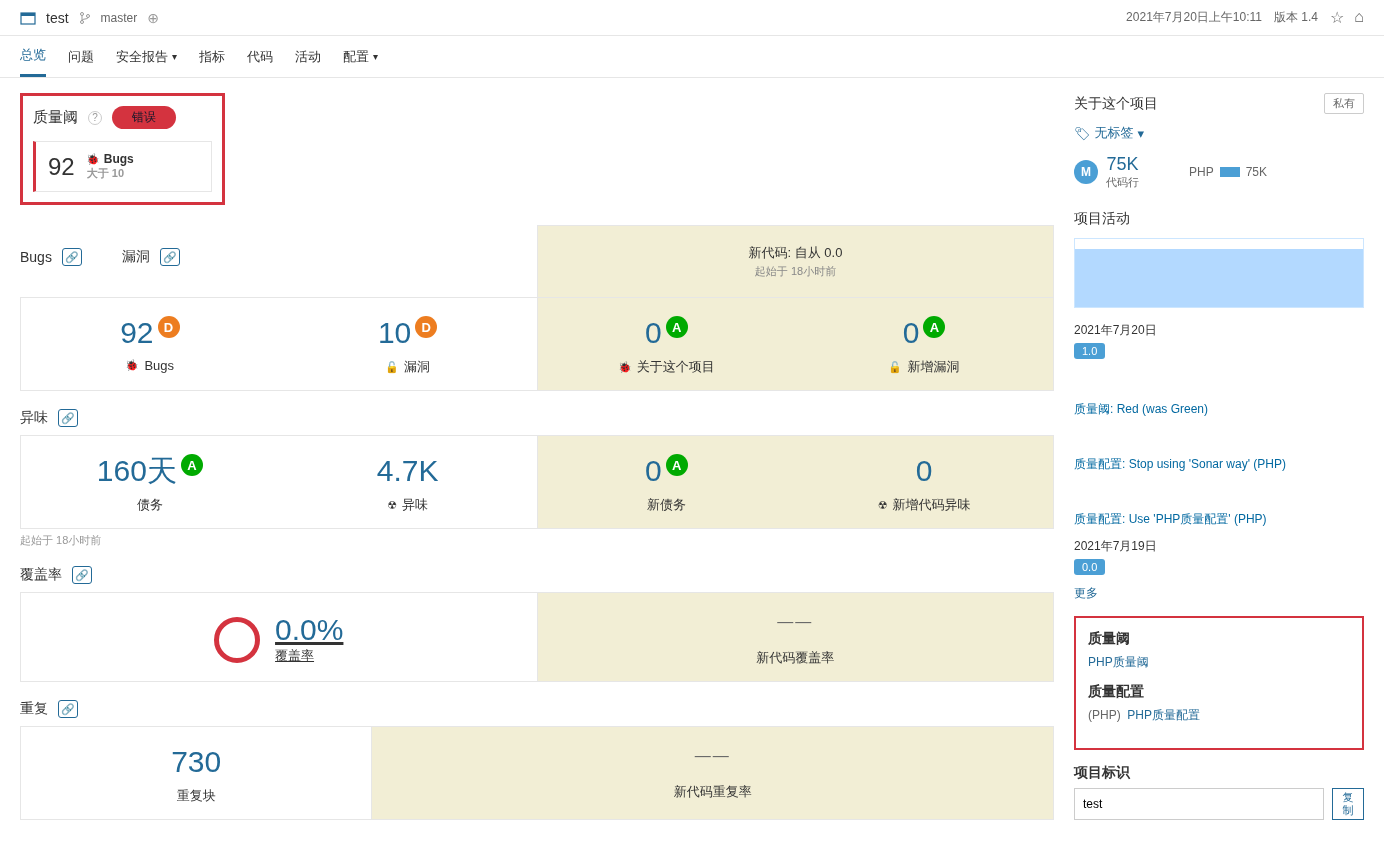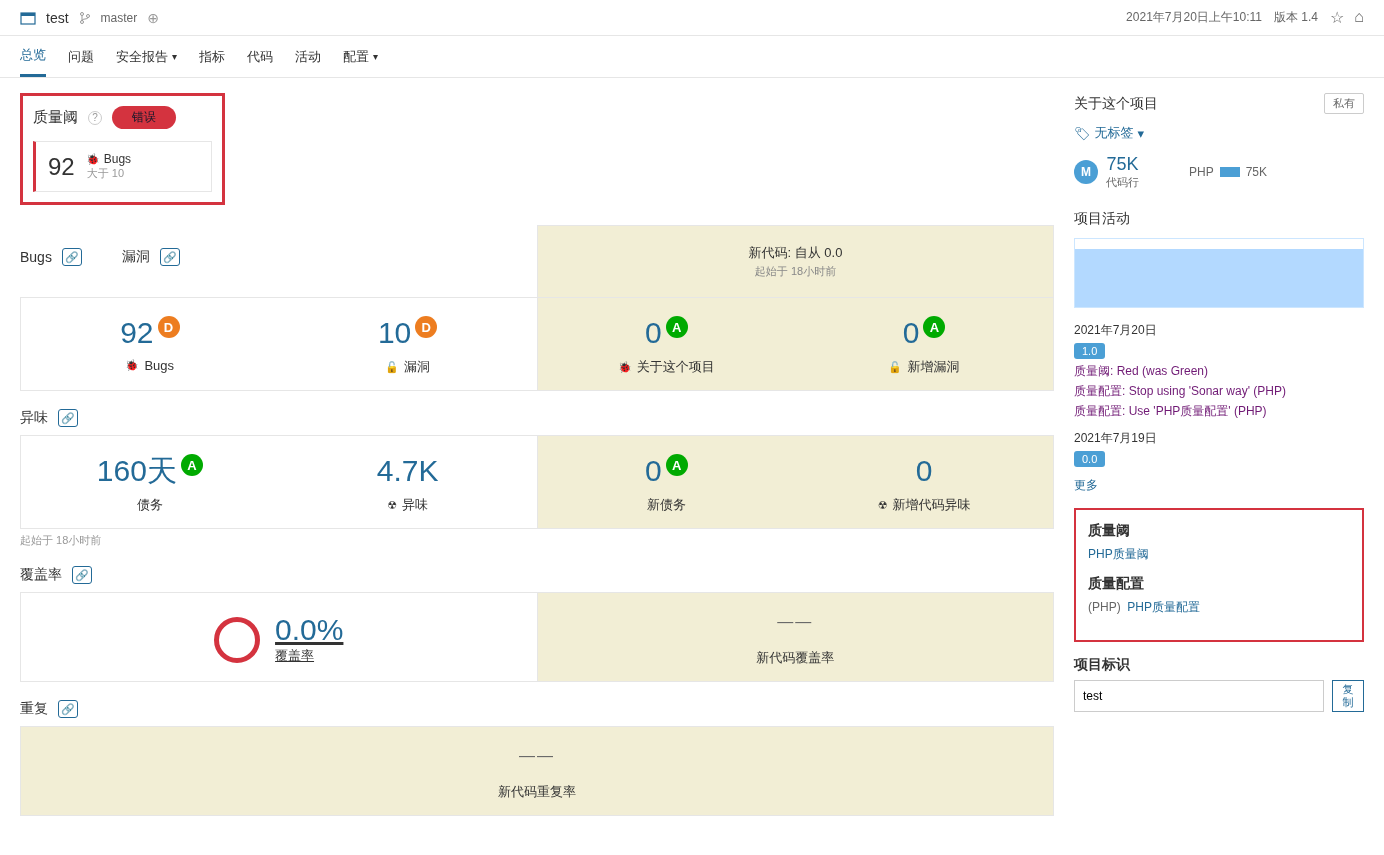--- a/index.html
+++ b/index.html
@@ -23,21 +23,21 @@
     .main-col { flex: 1; min-width: 0; }
     .side-col { width: 290px; }
     
     .red-box { border: 3px solid #d4333f; padding: 10px; margin-bottom: 20px; width: 205px; }
     .qg-row { display: flex; align-items: center; gap: 10px; margin-bottom: 12px; }
     .qg-title { font-size: 15px; color: #333; }
     .help-icon { width: 14px; height: 14px; border: 1px solid #ccc; border-radius: 50%; display: inline-flex; align-items: center; justify-content: center; font-size: 10px; color: #999; }
     .error-badge { background: #d4333f; color: #0f172a; padding: 3px 20px; border-radius: 14px; font-size: 12px; }
     .qg-card { display: flex; align-items: center; border: 1px solid #e6e6e6; border-left: 3px solid #d4333f; padding: 10px 12px; gap: 12px; }
     .qg-num { font-size: 24px; color: #333; }
-    .qg-detail { font-size: 12px; }
+    .qg-detail { font-size: 12px; font-weight: bold; }
     .qg-detail-label { color: #333; }
     .qg-detail-sub { color: #999; font-size: 11px; }
     
     .section { margin-bottom: 18px; }
     .section-header { display: flex; align-items: center; gap: 10px; margin-bottom: 8px; }
     .section-title { font-size: 14px; color: #333; }
     .link-icon { width: 20px; height: 18px; border: 1px solid #236a97; border-radius: 3px; display: inline-flex; align-items: center; justify-content: center; font-size: 11px; color: #236a97; }
     
     .metrics-grid { display: flex; border: 1px solid #e6e6e6; position: relative; }
     .metric-cell { flex: 1; padding: 20px 10px 14px; text-align: center; position: relative; }
@@ -82,21 +82,21 @@
     .size-num { color: #236a97; font-size: 18px; }
     .size-label { font-size: 11px; color: #666; }
     .php-bar { width: 20px; height: 10px; background: #4b9fd5; display: inline-block; }
     .php-row { display: flex; align-items: center; gap: 6px; font-size: 12px; color: #666; }
     
     .activity-title { font-size: 14px; margin-bottom: 10px; }
     .activity-chart { height: 70px; border: 1px solid #cce6ff; background: linear-gradient(to top, #b3d9ff 85%, #fff 85%); margin-bottom: 14px; }
     
     .activity-date { font-size: 12px; color: #333; margin-bottom: 4px; }
     .version-badge { background: #4b9fd5; color: #fff; padding: 2px 8px; border-radius: 3px; font-size: 11px; display: inline-block; margin-bottom: 4px; }
-    .activity-item { font-size: 12px; color: #701a75; margin-bottom: 3px; }
+    .activity-item { font-size: 12px; color: #0369a1; margin-bottom: 3px; margin-top: 38px; }
     .more-link { color: #236a97; font-size: 12px; display: inline-block; margin-top: 6px; }
     
     .red-box-side { border: 2px solid #d4333f; padding: 12px; margin-top: 14px; margin-bottom: 14px; }
     .side-section-title { font-size: 14px; color: #333; font-weight: bold; margin-bottom: 6px; }
     .side-link { color: #236a97; font-size: 12px; }
     .side-sub { font-size: 12px; color: #333; margin-bottom: 12px; }
     .side-sub-label { color: #666; }
     
     .project-id-row { display: flex; gap: 8px; }
     .project-id-input { flex: 1; border: 1px solid #ccc; padding: 4px 8px; font-size: 12px; }
@@ -290,20 +290,24 @@
         </div>
       </div>
     </div>
 
     <div class="section">
       <div class="section-header">
         <span class="section-title">重复</span>
         <span class="link-icon">🔗</span>
       </div>
       <div class="metrics-grid">
+        <div class="metric-cell bordered">
+          <div class="metric-num">730</div>
+          <div class="metric-label">重复块</div>
+        </div>
         <div class="metric-cell newcode" style="flex:2;">
           <div class="dash">——</div>
           <div class="metric-label" style="margin-top:18px;">新代码重复率</div>
         </div>
       </div>
     </div>
   </div>
 
   <div class="side-col">
     <div class="side-title">

